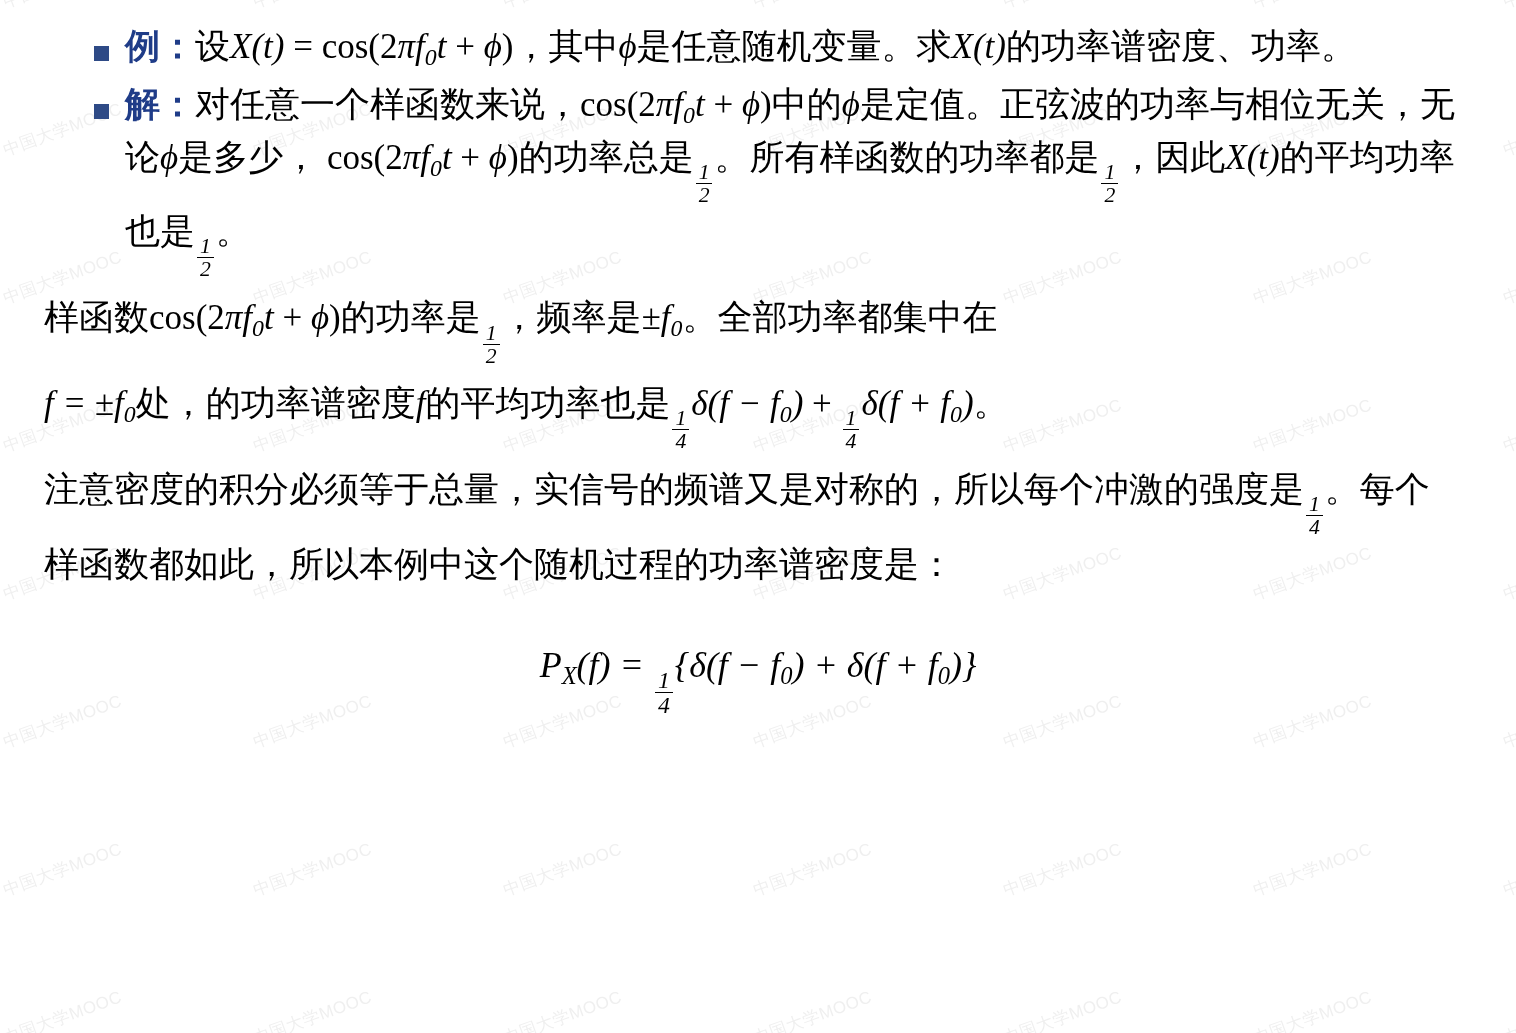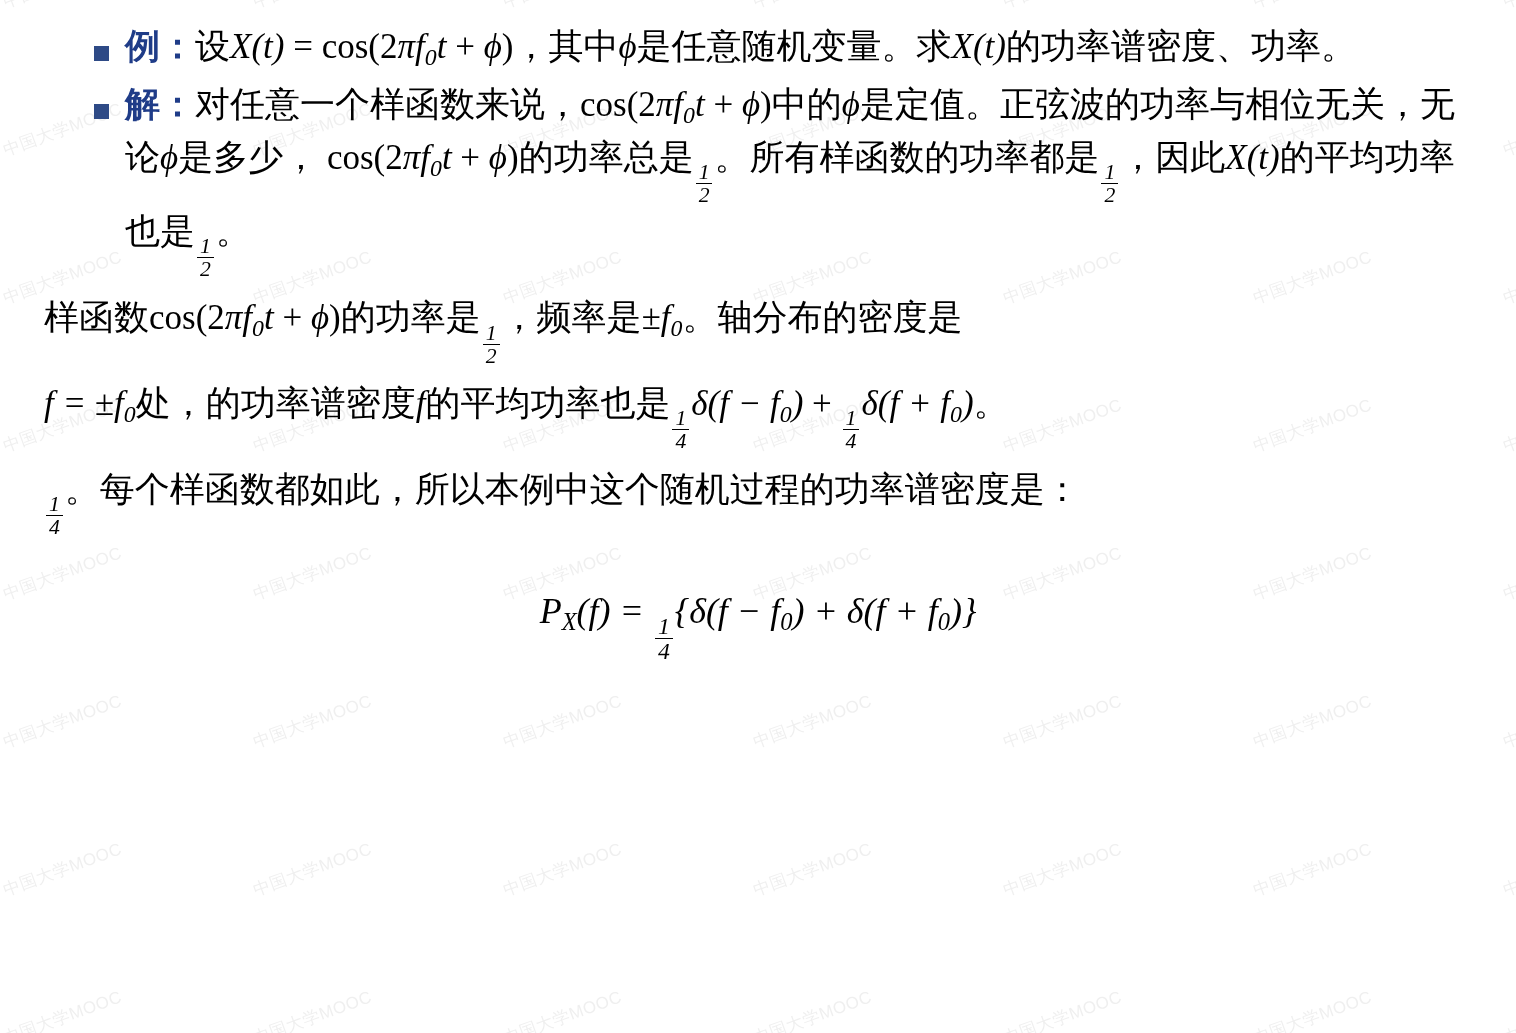--- a/index.html
+++ b/index.html
@@ -186,35 +186,35 @@
           <span class="num">1</span>
           <span class="den">2</span>
         </span><span>。</span>
     </div>
   </div>
 
   <div class="para">
     <span>样函数</span><span class="up">cos(2</span><span class="math">π</span><span class="math">f</span><span class="sub">0</span><span class="math">t</span><span> + </span><span class="math">ϕ</span><span>)</span><span>的功率是</span><span class="frac">
         <span class="num">1</span>
         <span class="den">2</span>
-      </span><span>，频率是</span><span class="math">±f</span><span class="sub">0</span><span>。轴分布的密度是</span>
+      </span><span>，频率是</span><span class="math">±f</span><span class="sub">0</span><span>。全部功率都集中在</span>
   </div>
 
   <div class="para tight">
     <span class="math">f = ±f</span><span class="sub">0</span><span>处，的功率谱密度</span><span class="math">f</span><span>的平均功率也是</span><span class="frac">
         <span class="num">1</span>
         <span class="den">4</span>
       </span><span class="math"><span>δ</span>(<span>f</span> − <span>f</span><span class="sub">0</span>)</span><span> + </span><span class="frac">
         <span class="num">1</span>
         <span class="den">4</span>
       </span><span class="math"><span>δ</span>(<span>f</span> + <span>f</span><span class="sub">0</span>)</span><span>。</span>
   </div>
 
   <div class="para tight">
-    <span class="frac">
+    <span>注意密度的积分必须等于总量，实信号的频谱又是对称的，所以每个冲激的强度是</span><span class="frac">
         <span class="num">1</span>
         <span class="den">4</span>
       </span><span>。每个样函数都如此，所以本例中这个随机过程的功率谱密度是：</span>
   </div>
 
   <div class="display-eq">
     <span class="math">P</span><span class="sub">X</span><span class="math">(f) = </span><span class="frac">
         <span class="num">1</span>
         <span class="den">4</span>
       </span><span class="math">{δ(f − f</span><span class="sub">0</span><span class="math">) + δ(f + f</span><span class="sub">0</span><span class="math">)}</span>

